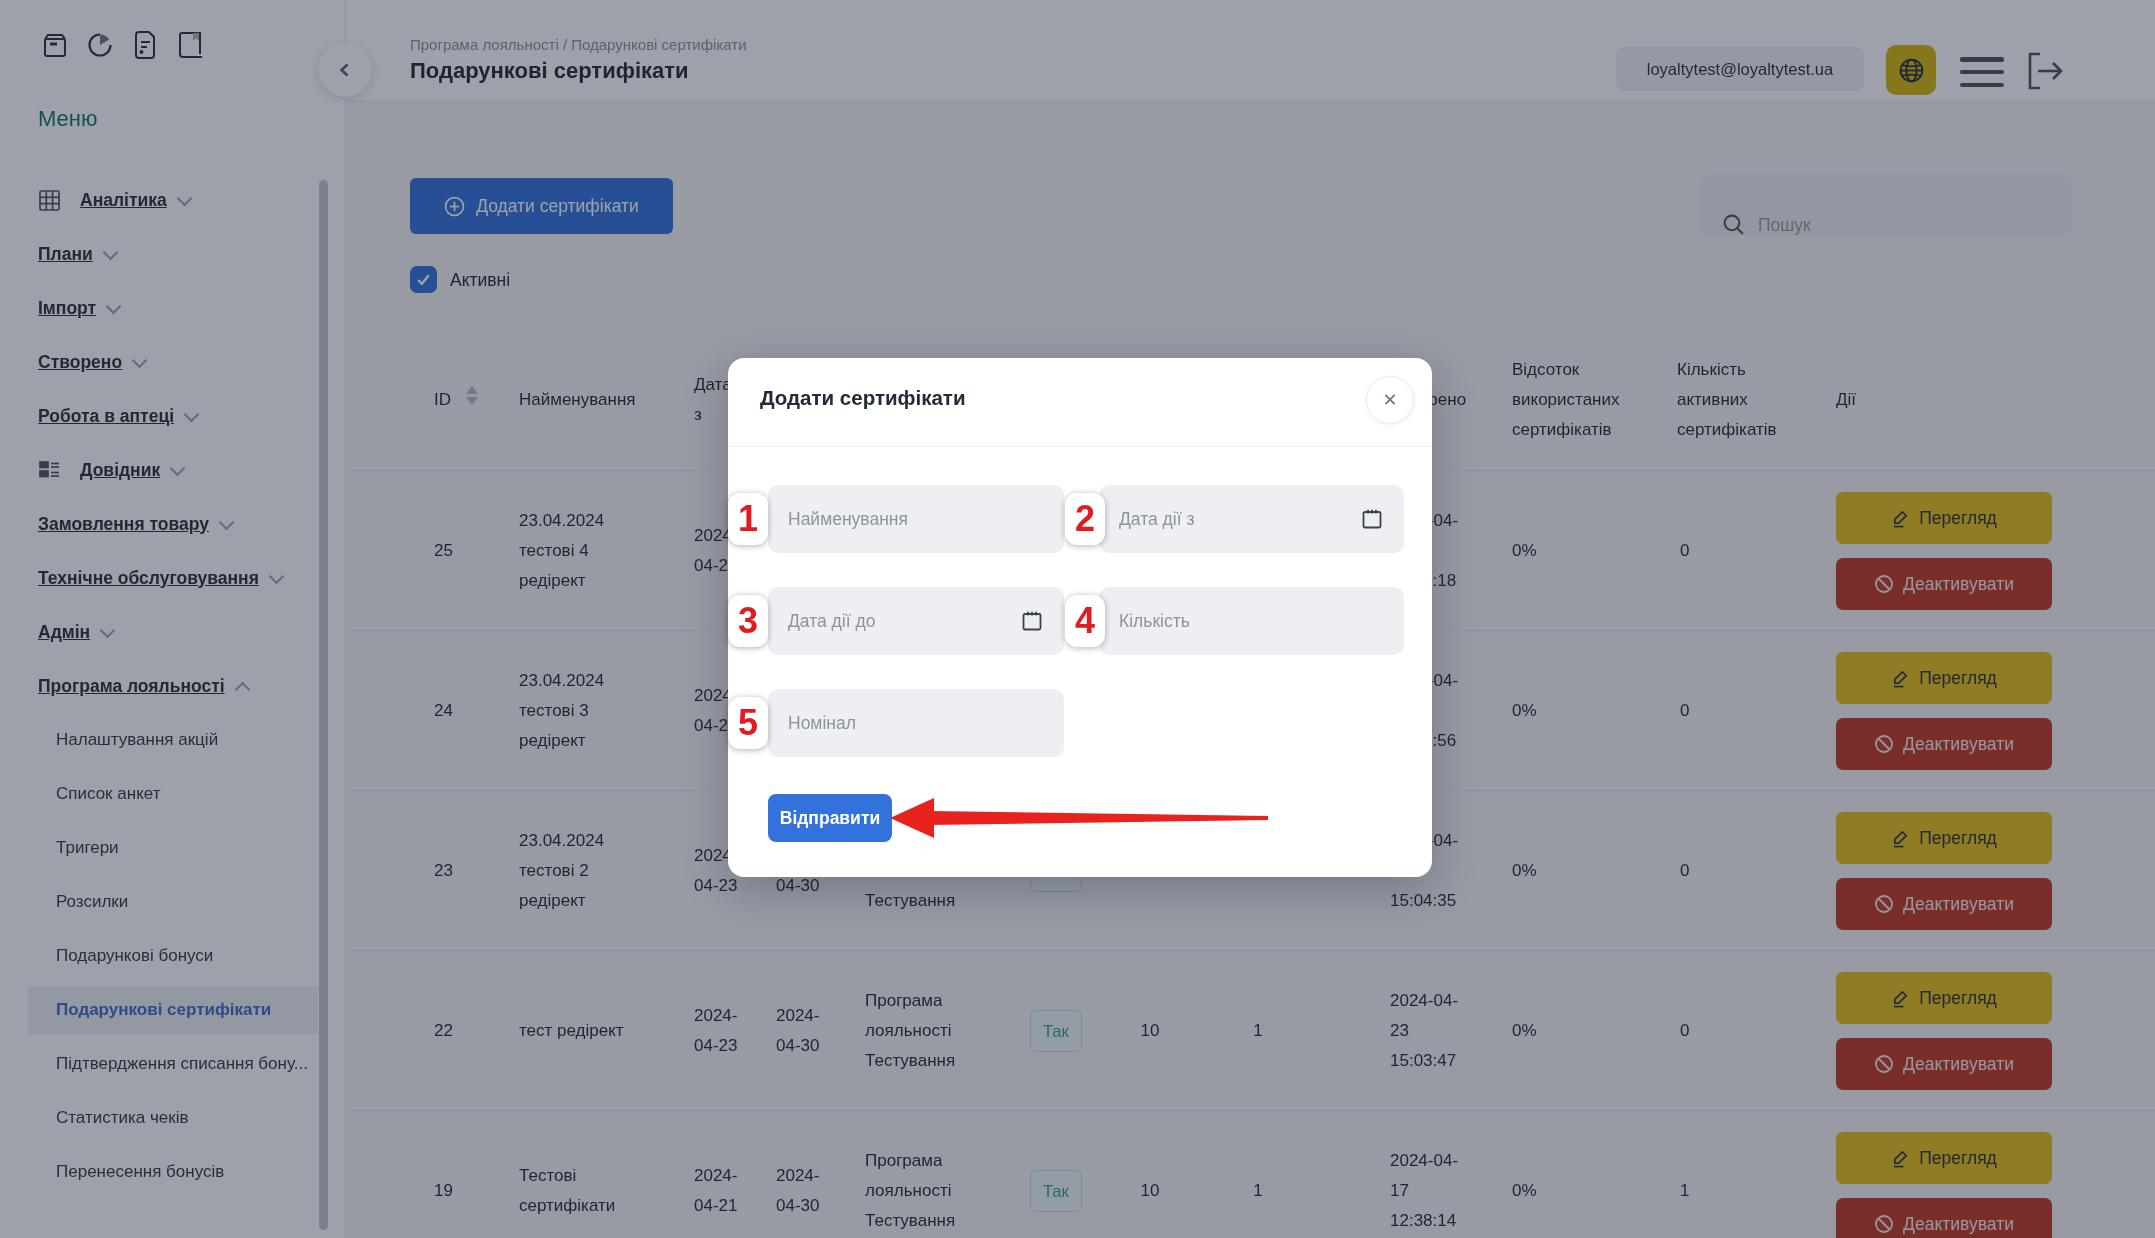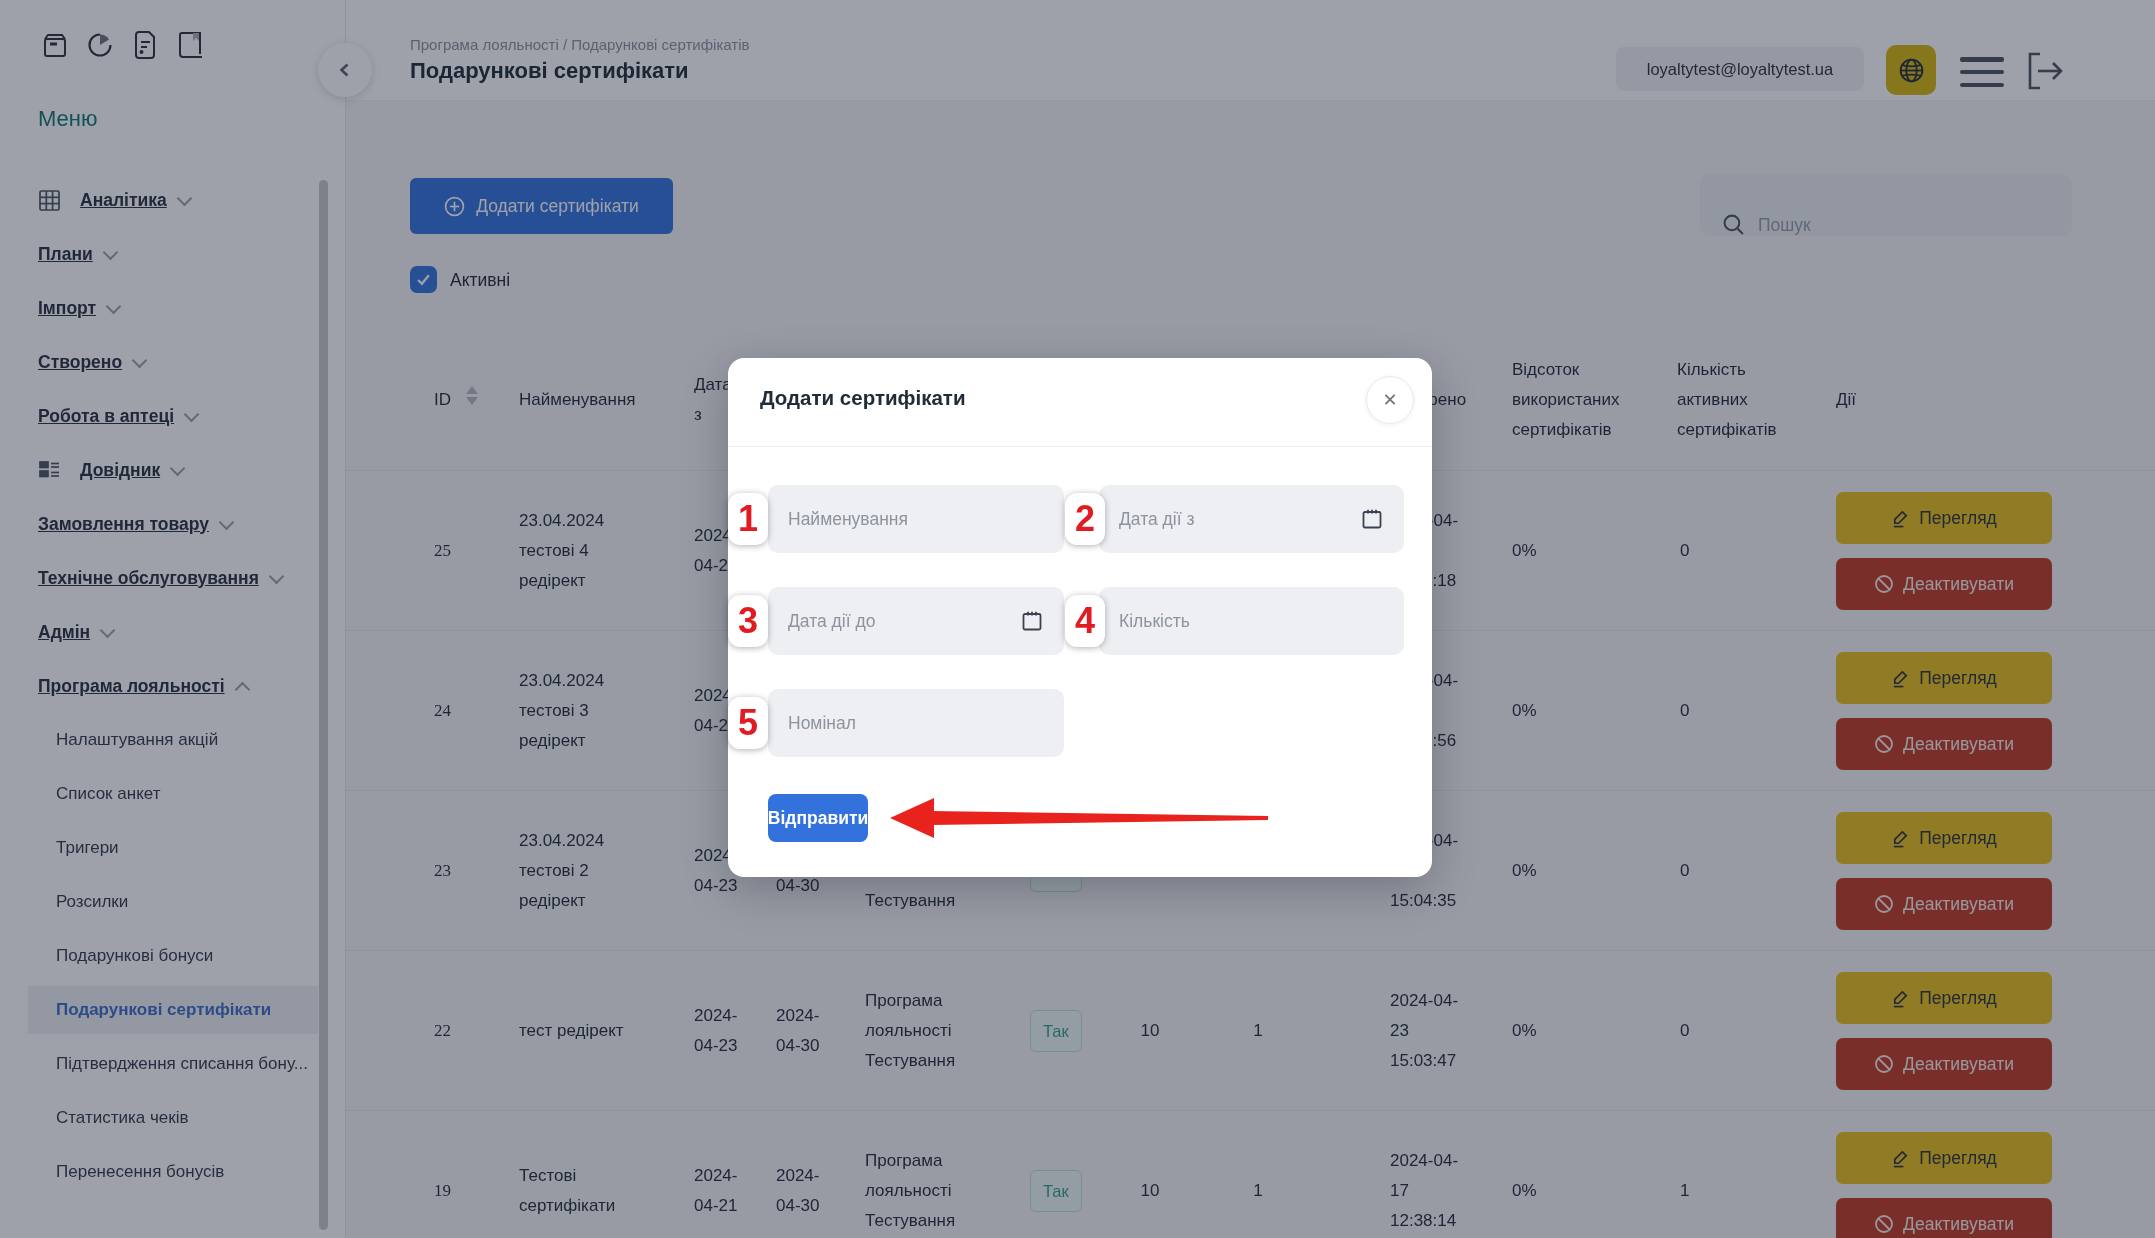--- a/index.html
+++ b/index.html
@@ -52,21 +52,21 @@
   .sort-ic .u{border-bottom:8px solid #b3b9c1;}
   .sort-ic .d{border-top:8px solid #b3b9c1;}
   .th-name{left:519px;}
   .th-datefrom{left:694px;width:64px;}
   .th-created{left:1390px;width:90px;}
   .th-percent{left:1512px;width:122px;}
   .th-active{left:1677px;width:112px;}
   .th-actions{left:1836px;}
   .trow{position:absolute;left:0;width:2155px;height:160px;border-top:1px solid #e7e9ec;}
   .cell{position:absolute;top:0;height:160px;display:flex;align-items:center;font-size:17px;color:#232d3b;line-height:30px;}
-  .c-id{left:434px;font-family:Liberation Serif, serif;}
+  .c-id{left:434px;}
   .c-name{left:519px;width:138px;}
   .c-datefrom{left:694px;width:64px;}
   .c-dateto{left:776px;width:64px;}
   .c-program{left:865px;width:152px;}
   .c-yes{left:1030px;}
   .yes-badge{font-size:16.5px;color:#35a08e;background:#eff9f7;border:1px solid #b8e0d8;border-radius:6px;padding:5px 12px;}
   .c-nominal{left:1120px;width:60px;justify-content:center;}
   .c-qty{left:1230px;width:56px;justify-content:center;}
   .c-created{left:1390px;width:86px;}
   .c-percent{left:1512px;}
@@ -82,21 +82,21 @@
   .modal-close{position:absolute;left:638px;top:18px;width:46px;height:46px;border:1px solid #e7e9ec;border-radius:50%;display:flex;align-items:center;justify-content:center;font-size:18px;color:#6d7580;cursor:pointer;box-shadow:0 1px 4px rgba(40,50,70,.08);}
   .modal-divider{position:absolute;left:0;top:88px;width:704px;height:1px;background:#eef0f2;}
   .field{position:absolute;height:68px;background:#edeff3;border-radius:10px;display:flex;align-items:center;padding:0 20px;box-sizing:border-box;cursor:text;}
   .field span{font-size:17.5px;color:#8d949e;flex:1;}
   .field svg{width:24px;height:24px;flex:none;}
   .fpos-1{left:40px;top:127px;width:296px;}
   .fpos-2{left:371px;top:127px;width:305px;}
   .fpos-3{left:40px;top:229px;width:296px;}
   .fpos-4{left:371px;top:229px;width:305px;}
   .fpos-5{left:40px;top:331px;width:296px;}
-  .submit-btn{position:absolute;left:40px;top:436px;width:100px;height:48px;background:#3372dd;border-radius:8px;display:flex;align-items:center;justify-content:center;color:#fff;font-size:17.5px;font-weight:600;cursor:pointer;}
+  .submit-btn{position:absolute;left:40px;top:436px;width:124px;height:48px;background:#3372dd;border-radius:8px;display:flex;align-items:center;justify-content:center;color:#fff;font-size:17.5px;font-weight:600;cursor:pointer;}
   
   .annotation{position:absolute;width:40px;height:52px;background:#ffffff;border-radius:12px;box-shadow:0 1px 6px rgba(30,30,30,.35);display:flex;align-items:center;justify-content:center;font-size:36px;font-weight:700;color:#e11b22;z-index:60;}
   .ann-1{left:728px;top:493px;}
   .ann-2{left:1065px;top:493px;}
   .ann-3{left:728px;top:595px;}
   .ann-4{left:1065px;top:595px;}
   .ann-5{left:728px;top:697px;}
   .anno-arrow{position:absolute;left:890px;top:795px;z-index:60;}
 </style>
 </head>
@@ -208,21 +208,21 @@
     </div>
   <div class="side-scrollbar"></div>
 </div>
 <div class="collapse-btn">
   <svg viewBox="0 0 14 14" fill="none" stroke="#5a6270" stroke-width="2.6">
       <path d="M9.5 1.5 L3.5 7 L9.5 12.5"></path>
     </svg>
 </div>
 
 <div class="topbar"></div>
-<div class="breadcrumb">Програма лояльності / Подарункові сертифікатів</div>
+<div class="breadcrumb">Програма лояльності / Подарункові сертифікати</div>
 <div class="page-title">Подарункові сертифікати</div>
 <div class="email-pill">loyaltytest@loyaltytest.ua</div>
 <div class="globe-btn">
   <svg viewBox="0 0 26 26" width="27" height="27" fill="none" stroke="#232d3b" stroke-width="1.8">
       <circle cx="13" cy="13" r="10.5"></circle>
       <ellipse cx="13" cy="13" rx="5" ry="10.5"></ellipse>
       <line x1="2.5" y1="13" x2="23.5" y2="13"></line>
       <path d="M4 7.5 C7 9.5 19 9.5 22 7.5 M4 18.5 C7 16.5 19 16.5 22 18.5"></path>
     </svg>
 </div>

